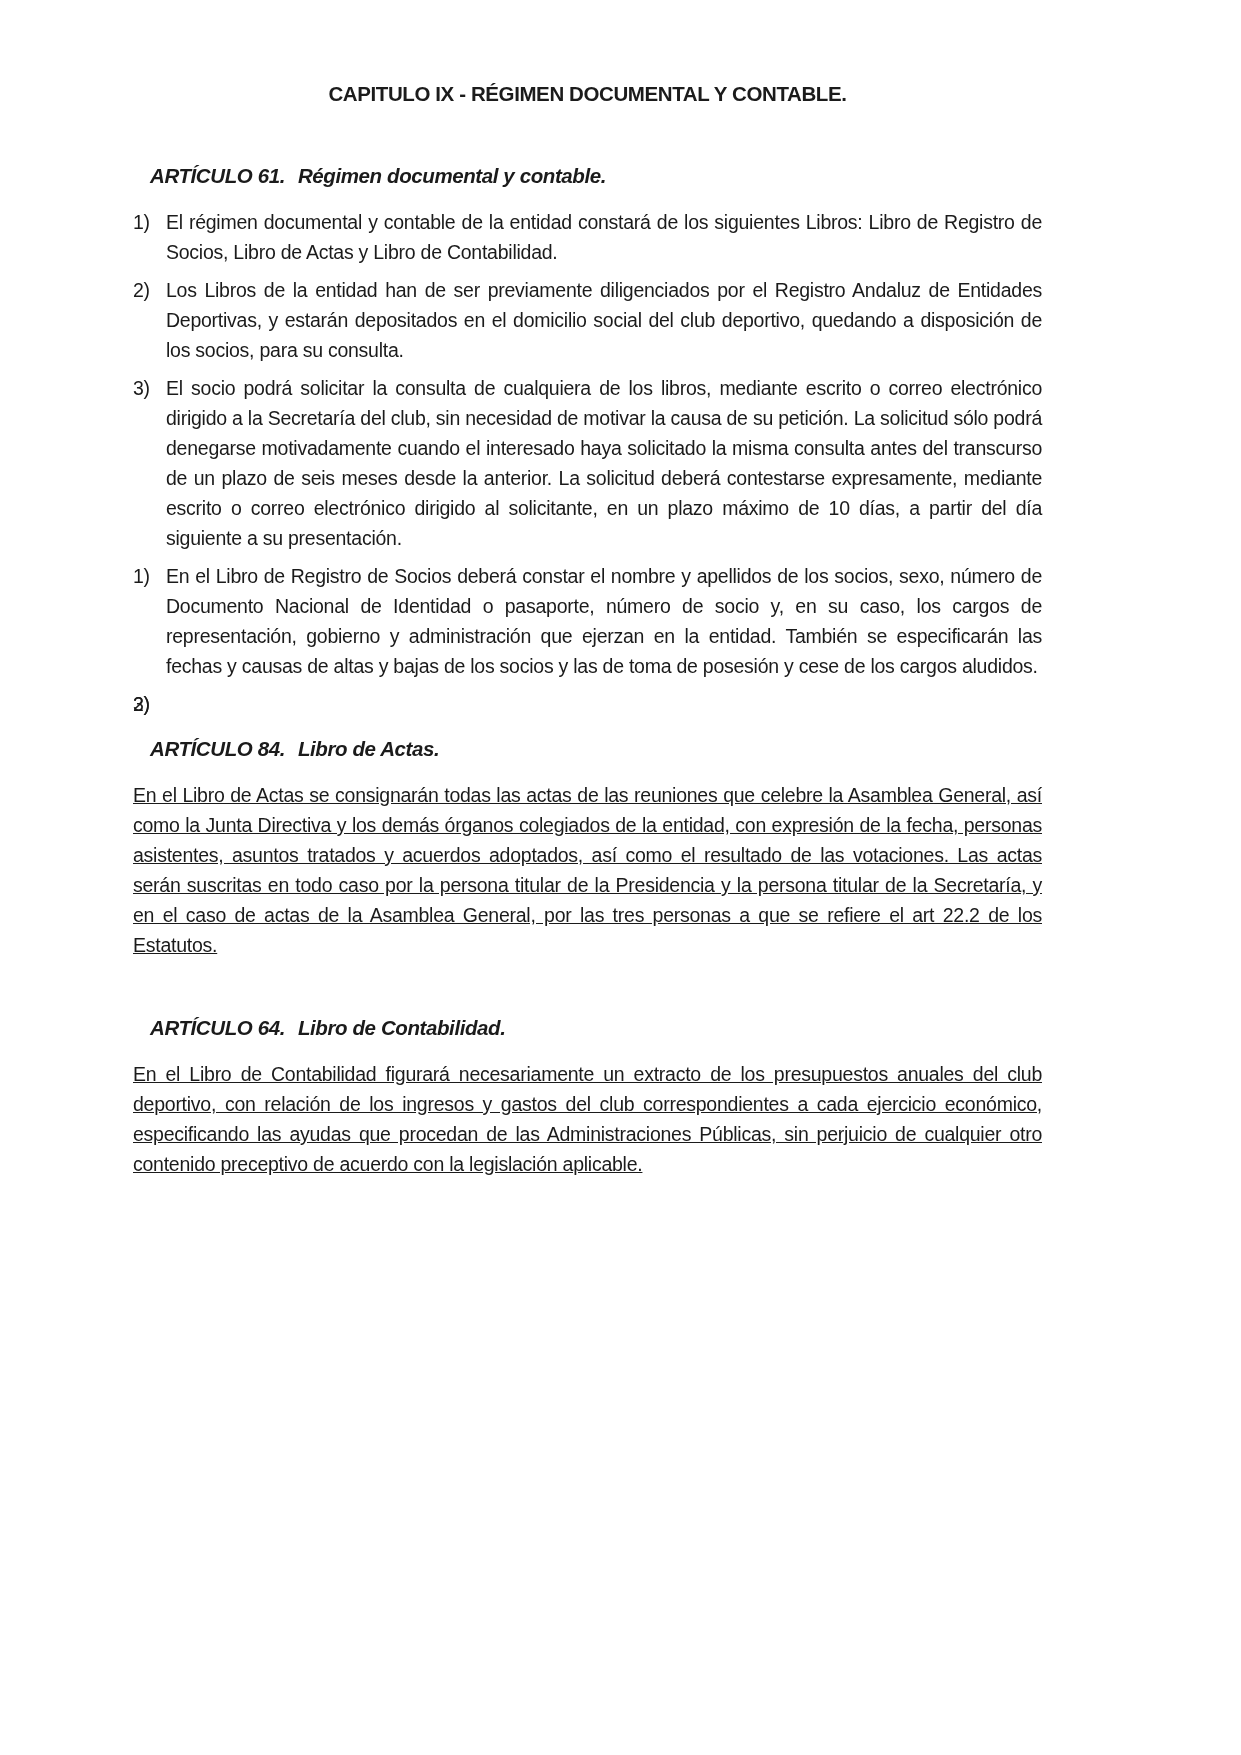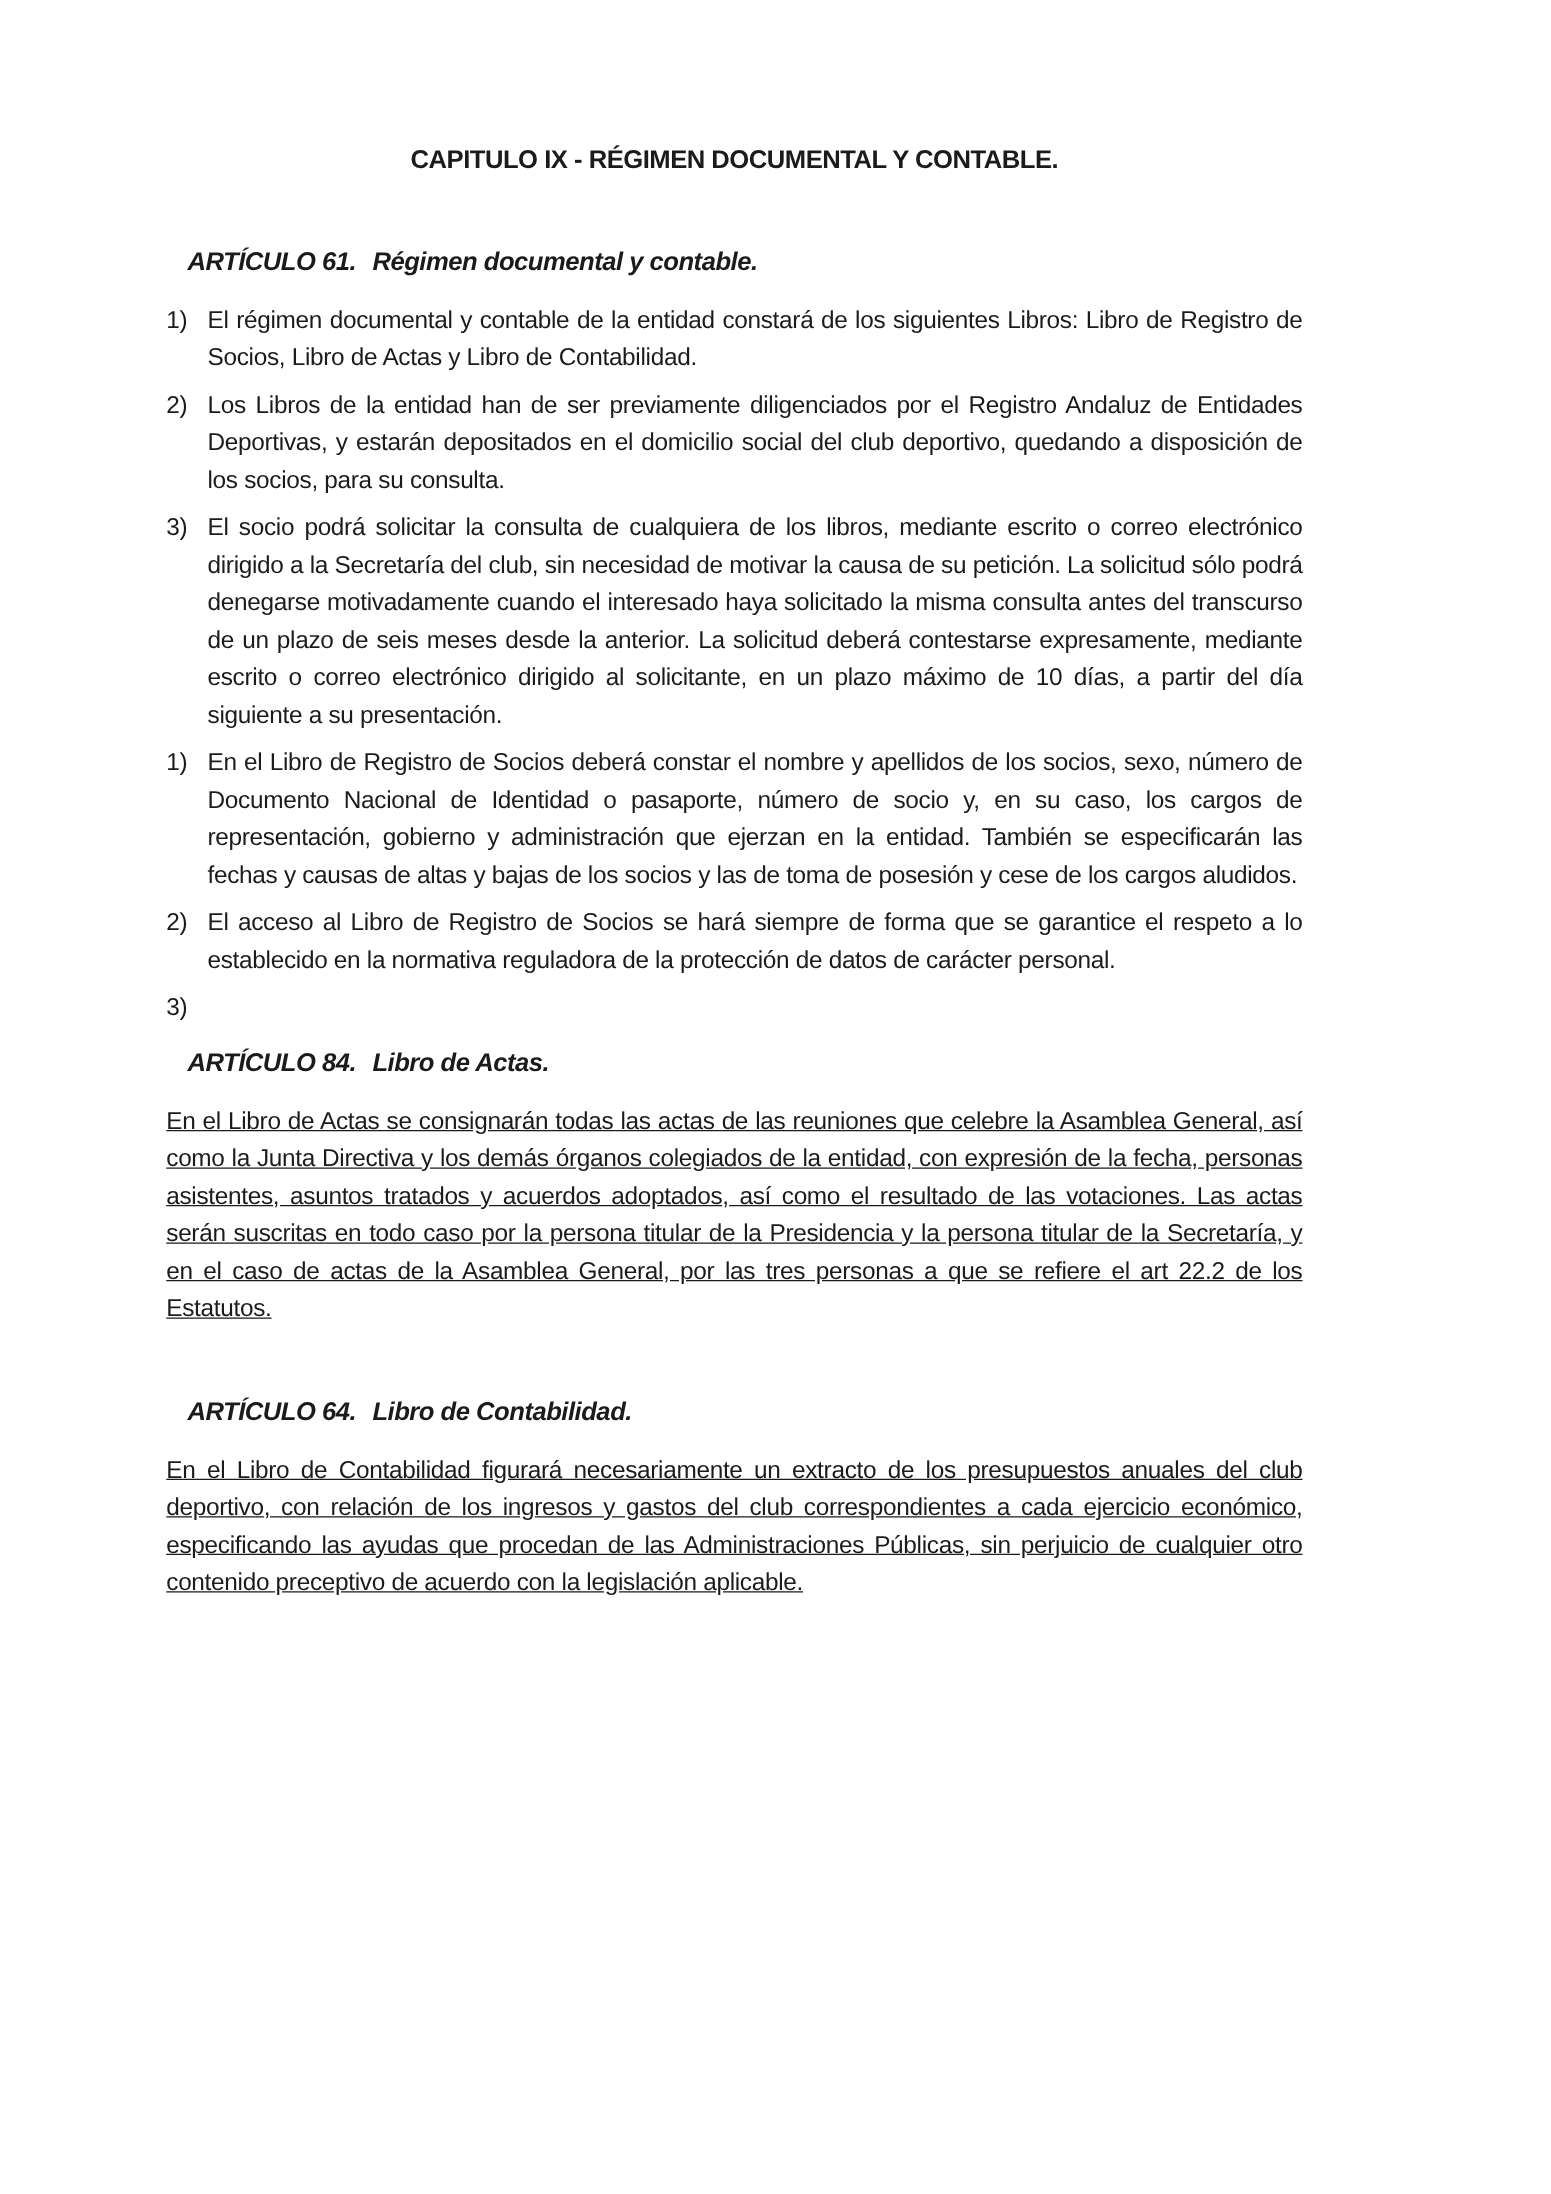--- a/index.html
+++ b/index.html
@@ -8,21 +8,21 @@
     background: #ffffff;
   }
   .page {
     position: relative;
     width: 1165px;
     height: 1755px;
     background: #ffffff;
     color: #1b1b1b;
     font-family: "Liberation Sans", sans-serif;
     box-sizing: border-box;
-    padding: 114px 123px 0 133px;
+    padding: 80px 123px 0 133px;
     overflow: hidden;
   }
   .doc-title {
     font-size: 20.5px;
     font-weight: 700;
     text-align: center;
     letter-spacing: -0.4px;
     line-height: 28px;
     margin: 0 0 16px 0;
   }
@@ -84,21 +84,20 @@
     </div>
   </section>
 
   <section>
     <div class="item body-text">
       <span class="marker">1)</span>
       <span>En el Libro de Registro de Socios deberá constar el nombre y apellidos de los socios, sexo, número de Documento Nacional de Identidad o pasaporte, número de socio y, en su caso, los cargos de representación, gobierno y administración que ejerzan en la entidad. También se especificarán las fechas y causas de altas y bajas de los socios y las de toma de posesión y cese de los cargos aludidos.</span>
     </div>
     <div class="item body-text">
       <span class="marker">2)</span>
-      <span>El acceso al Libro de Registro de Socios se hará siempre de forma que se garantice el respeto a lo establecido en la normativa reguladora de la protección de datos de carácter personal.</span>
     </div>
     <div class="item body-text">
       <span class="marker">3)</span>
     </div>
   </section>
 
   <section>
     <h2 class="art-heading">
       <span class="art-num">ARTÍCULO 84.</span><span class="art-title">Libro de Actas.</span>
     </h2>

